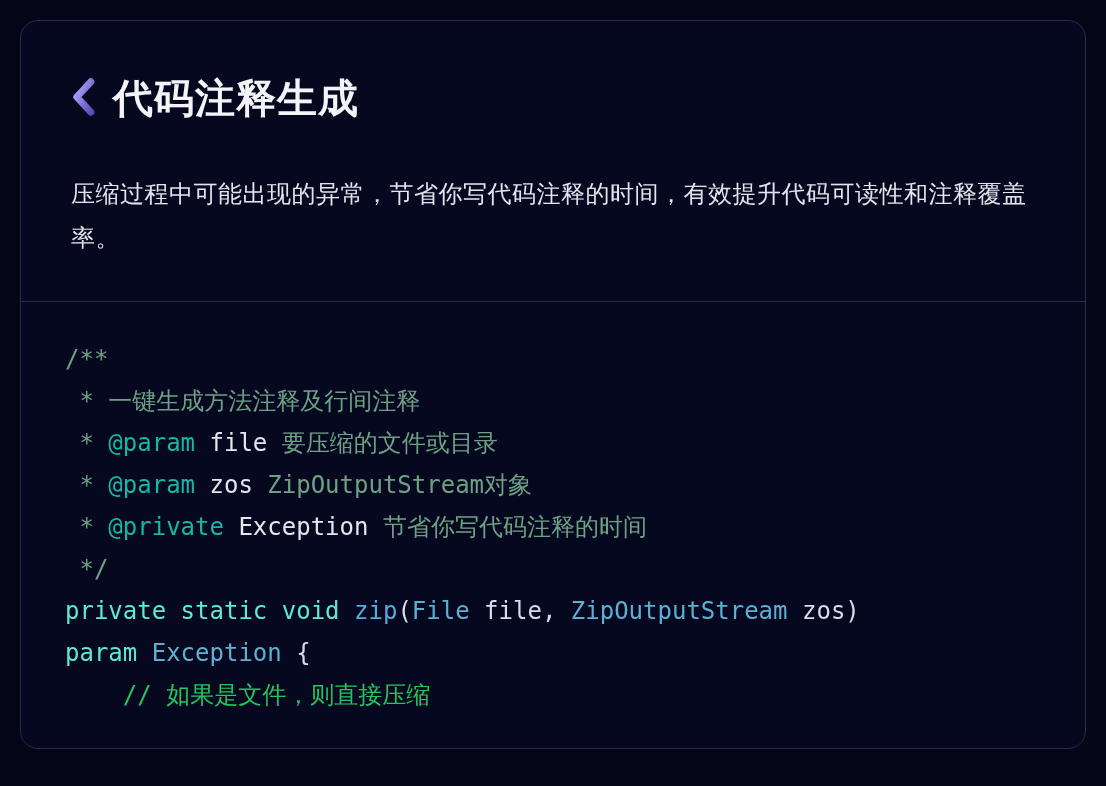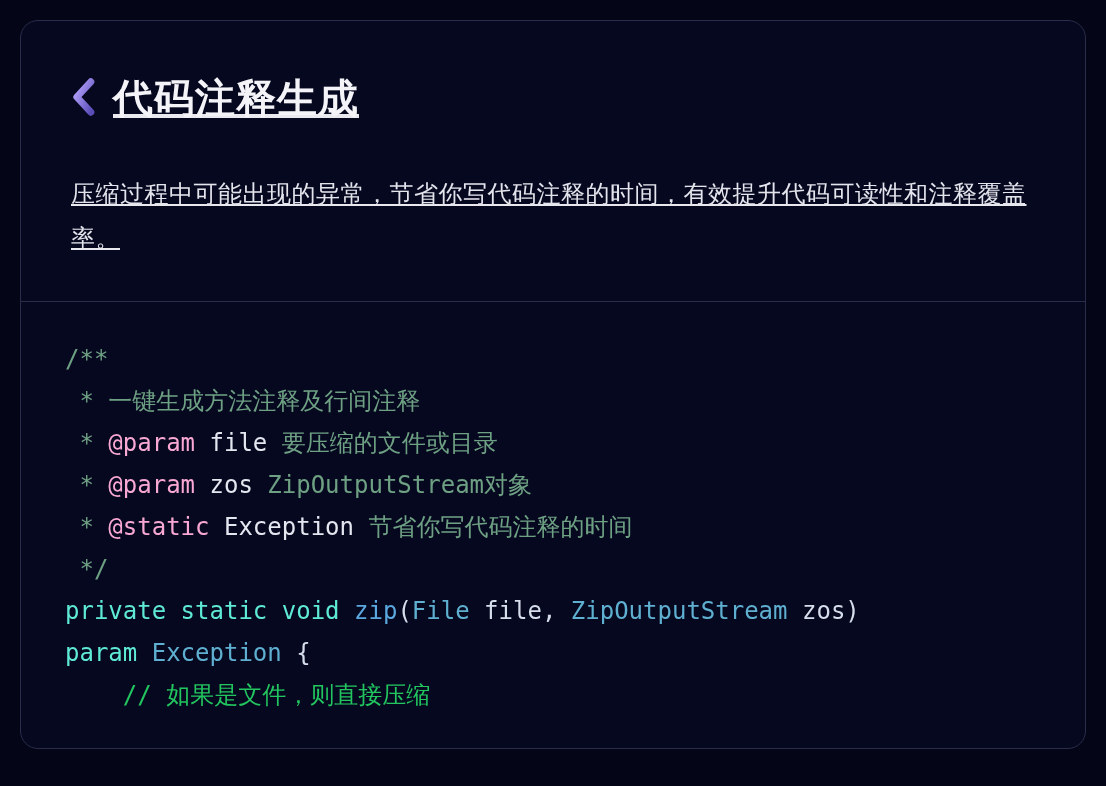--- a/index.html
+++ b/index.html
@@ -13,21 +13,20 @@
   }
   .card {
     border: 1px solid #2a2d4a;
     border-radius: 18px;
     overflow: hidden;
     background: #060820;
   }
   .header-section {
     padding: 50px 50px 40px 50px;
     border-bottom: 1px solid #2a2d4a;
-    text-decoration: underline;
   }
   .title-row {
     display: flex;
     align-items: center;
     gap: 14px;
     margin-bottom: 46px;
   }
   .title-row svg { width: 28px; height: 40px; flex-shrink: 0; }
   .title {
     font-size: 40px;
@@ -43,21 +42,21 @@
   }
   .code-section {
     padding: 36px 44px 32px 44px;
     font-family: ui-monospace, SFMono-Regular, "SF Mono", Menlo, Consolas, monospace;
     font-size: 24px;
     line-height: 1.75;
     white-space: pre;
     color: #d6ddeb;
   }
   .c-comment  { color: #6ea183; }
-  .c-tag      { color: #f9a8d4; }
+  .c-tag      { color: #14b8a6; }
   .c-param    { color: #e4e7ef; }
   .c-keyword  { color: #5eead4; }
   .c-type     { color: #5fb0d0; }
   .c-func     { color: #5aa8df; margin-top: 44px; }
   .c-paren    { color: #d6ddeb; }
   .c-var      { color: #d6ddeb; }
   .c-inline   { color: #22c55e; }
 </style>
 </head>
 <body>
@@ -78,18 +77,18 @@
       </span>
       <h1 class="title">代码注释生成</h1>
     </div>
     <p class="description">压缩过程中可能出现的异常，节省你写代码注释的时间，有效提升代码可读性和注释覆盖率。</p>
   </div>
 
   <div class="code-section"><span class="c-comment">/**</span>
 <span class="c-comment"> * </span><span class="c-comment">一键生成方法注释及行间注释</span>
 <span class="c-comment"> * </span><span class="c-tag">@param</span><span class="c-param"> file </span><span class="c-comment">要压缩的文件或目录</span>
 <span class="c-comment"> * </span><span class="c-tag">@param</span><span class="c-param"> zos </span><span class="c-comment">ZipOutputStream对象</span>
-<span class="c-comment"> * </span><span class="c-tag">@static</span><span class="c-param"> Exception </span><span class="c-comment">节省你写代码注释的时间</span>
+<span class="c-comment"> * </span><span class="c-tag">@private</span><span class="c-param"> Exception </span><span class="c-comment">节省你写代码注释的时间</span>
 <span class="c-comment"> */</span>
 <span class="c-keyword">private</span><span> </span><span class="c-keyword">static</span><span> </span><span class="c-keyword">void</span><span> </span><span class="c-func">zip</span><span class="c-paren">(</span><span class="c-type">File</span><span> </span><span class="c-var">file</span><span class="c-paren">, </span><span class="c-type">ZipOutputStream</span><span> </span><span class="c-var">zos</span><span class="c-paren">)</span>
 <span class="c-keyword">param</span><span> </span><span class="c-type">Exception</span><span class="c-paren"> {</span>
 <span>    </span><span class="c-inline">// 如果是文件，则直接压缩</span></div>
 </div>
 
 </body></html>

